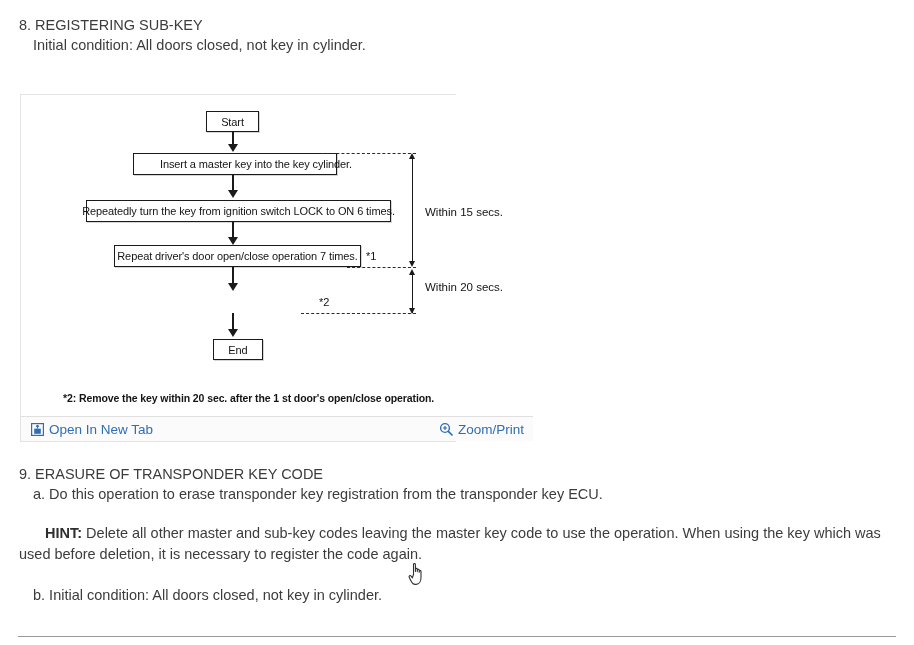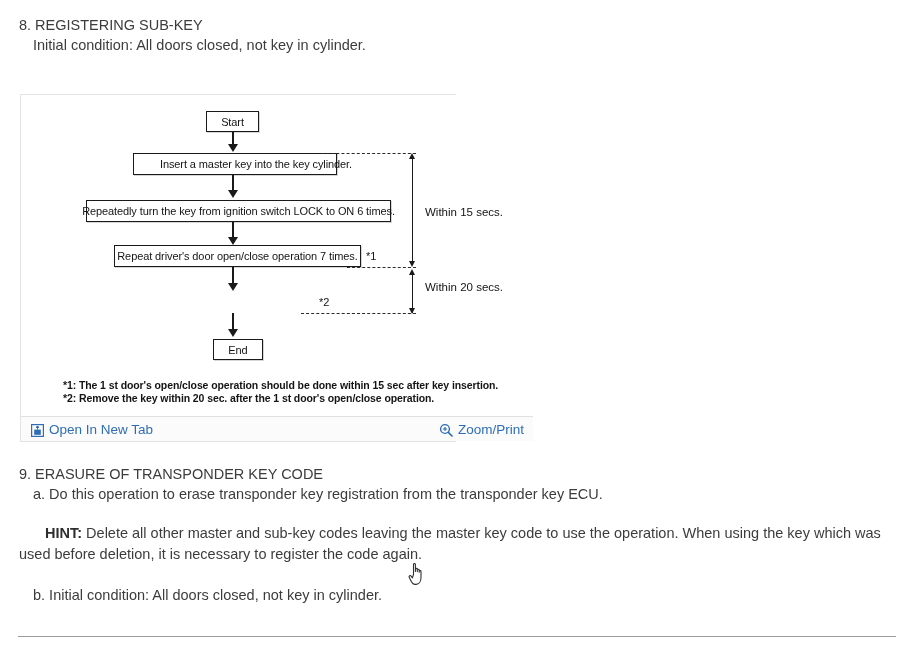--- a/index.html
+++ b/index.html
@@ -69,21 +69,21 @@
     border-top: 1px solid #e0e0e0;
     background: #fbfbfc;
     display: flex;
     align-items: center;
     justify-content: space-between;
     box-sizing: border-box;
     padding: 0 9px 0 10px;
   }
   .tool-btn {
     display: flex;
-    align-items: flex-end;
+    align-items: center;
     gap: 5px;
     color: #2f6eb5;
     font-size: 13.5px;
     cursor: pointer;
     white-space: nowrap;
     user-select: none;
   }
   .tool-btn svg { display: block; }
   .fc-box {
     position: absolute;
@@ -220,21 +220,20 @@
     <div class="fc-meas-up" style="left:388px; top:58px;"></div>
     <div class="fc-meas-line" style="left:391px; top:60px; height:110px;"></div>
     <div class="fc-meas-down" style="left:388px; top:166px;"></div>
     <div class="fc-label" style="left:404px; top:111px;">Within 15 secs.</div>
 
     <div class="fc-meas-up" style="left:388px; top:174px;"></div>
     <div class="fc-meas-line" style="left:391px; top:176px; height:42px;"></div>
     <div class="fc-meas-down" style="left:388px; top:213px;"></div>
     <div class="fc-label" style="left:404px; top:186px;text-align:center;">Within 20 secs.</div>
 
-    <div class="fc-footnote" style="left:42px; top:284px;">*1: The 1 st door's open/close operation should be done within 15 sec after key insertion.</div>
     <div class="fc-footnote" style="left:42px; top:297px;">*2: Remove the key within 20 sec. after the 1 st door's open/close operation.</div>
   </div>
 
   <div id="figure-toolbar">
     <div class="tool-btn">
       <span>
         <svg width="13" height="13" viewBox="0 0 13 13">
           <rect x="0.6" y="0.6" width="11.8" height="11.8" fill="none" stroke="#2f6eb5" stroke-width="1.2"></rect>
           <rect x="3.2" y="5.6" width="6.6" height="5.2" fill="#2f6eb5"></rect>
           <path d="M6.5 2.2 L6.5 5.6 M6.5 2.2 L5.1 3.7 M6.5 2.2 L7.9 3.7" fill="none" stroke="#2f6eb5" stroke-width="1.1"></path>

